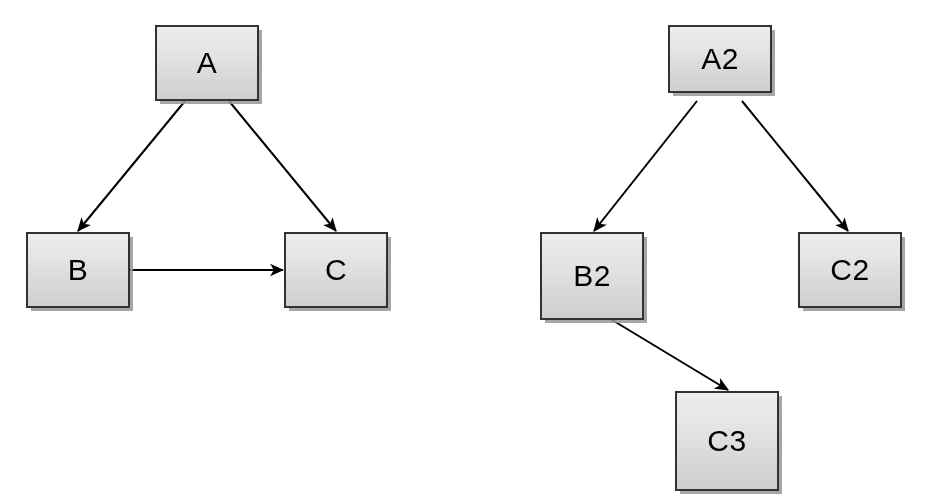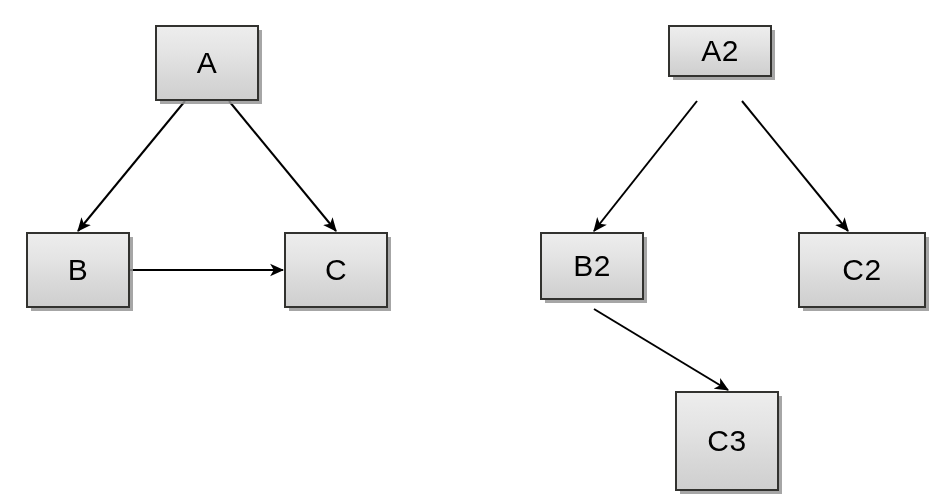--- a/index.html
+++ b/index.html
@@ -72,27 +72,27 @@
           <span class="node-label">A</span>
         </div>
         <div class="node" style="left: 26px; top: 232px; width: 104px; height: 76px;">
           <span class="node-label">B</span>
         </div>
         <div class="node" style="left: 284px; top: 232px; width: 104px; height: 76px;">
           <span class="node-label">C</span>
         </div>
       </div>
       <div>
-        <div class="node" style="left: 668px; top: 25px; width: 104px; height: 52px;">
+        <div class="node" style="left: 668px; top: 25px; width: 104px; height: 68px;">
           <span class="node-label">A2</span>
         </div>
-        <div class="node" style="left: 540px; top: 232px; width: 104px; height: 68px;">
+        <div class="node" style="left: 540px; top: 232px; width: 104px; height: 88px;">
           <span class="node-label">B2</span>
         </div>
-        <div class="node" style="left: 798px; top: 232px; width: 128px; height: 76px;">
+        <div class="node" style="left: 798px; top: 232px; width: 104px; height: 76px;">
           <span class="node-label">C2</span>
         </div>
         <div class="node" style="left: 675px; top: 391px; width: 104px; height: 100px;">
           <span class="node-label">C3</span>
         </div>
       </div>
     </div>
 </div>
 
 </body></html>

